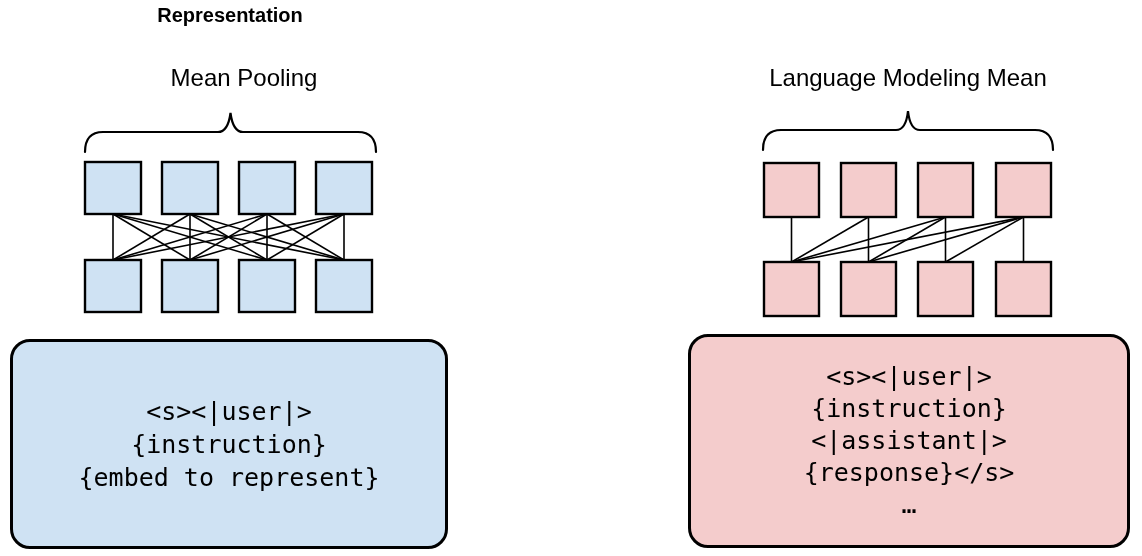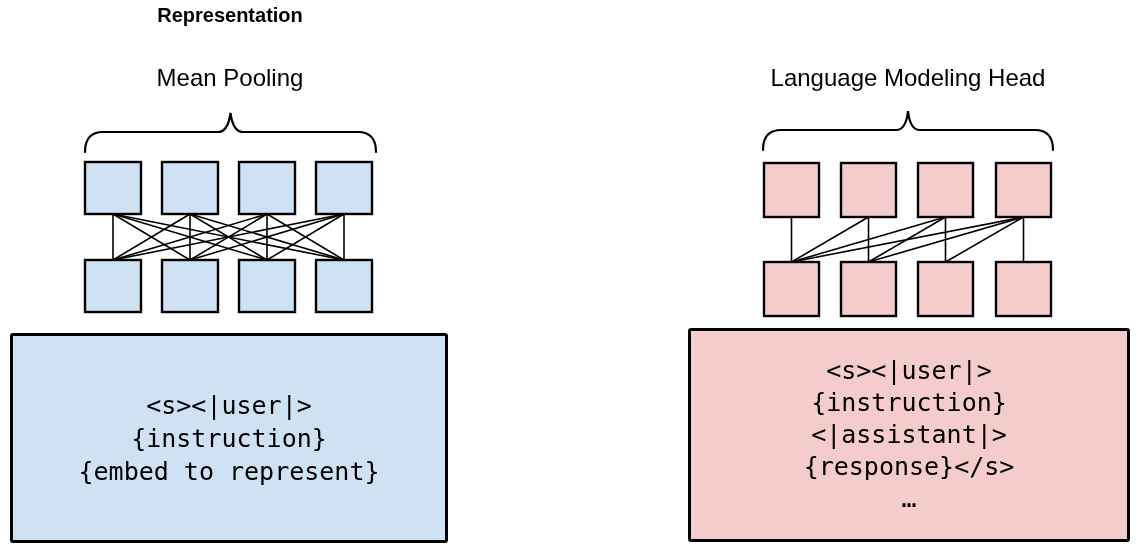--- a/index.html
+++ b/index.html
@@ -16,38 +16,38 @@
     position:absolute; top:63px; width:460px; text-align:center;
     font-size:24px; font-weight:normal; color:#000; line-height:29px;
   }
   .diagram-svg { position:absolute; top:100px; }
   .brace { fill:none; stroke:var(--stroke,#000); stroke-width:2.2; stroke-linecap:round; }
   .attn-line { stroke:var(--stroke,#000); stroke-width:1.6; }
   .sq { stroke:var(--stroke,#000); stroke-width:2.4; }
   .sq-blue { fill:var(--blue-fill,#cfe2f3); }
   .sq-pink { fill:var(--pink-fill,#f4cccc); }
   .prompt-box {
-    position:absolute; border:3px solid var(--stroke,#000); border-radius:3px;
+    position:absolute; border:3px solid var(--stroke,#000); border-radius:20px;
     display:flex; flex-direction:column; align-items:center; justify-content:center;
-    font-family:"DejaVu Sans Mono", monospace; color:#000; text-align:center;
+    font-family:"DejaVu Sans Mono", monospace; color:#000; text-align:center;margin-top:6px;
   }
   .prompt-box.blue { left:10px; top:333px; width:432px; height:204px; background:var(--blue-fill,#cfe2f3); font-size:25px; }
   .prompt-box.pink { left:688px; top:328px; width:436px; height:208px; background:var(--pink-fill,#f4cccc); font-size:25px; }
   .prompt-box.blue .cl { line-height:33px; white-space:pre; }
   .prompt-box.pink .cl { line-height:32px; white-space:pre; }
   .seg.italic { }
 </style>
 </head>
 <body>
 
 <div class="canvas">
 
   <div class="panel-title" style="left:0px;">Representation</div>
 
-  <div class="panel-label" style="left:0px;">Mean Pooling</div>
+  <div class="panel-label" style="left:0px;padding-left:14px;">Mean Pooling</div>
 
   <svg class="diagram-svg" style="left:0px;" width="470" height="230" viewBox="0 0 470 230">
 
     <path class="brace" d="M 85 52 Q 85 32 103 32 L 218 32 Q 228 32 230.5 13 Q 233 32 243 32 L 358 32 Q 376 32 376 52"></path>
 
     <g>
       <line class="attn-line" x1="113" y1="114" x2="113" y2="160"></line>
       <line class="attn-line" x1="113" y1="114" x2="190" y2="160"></line>
       <line class="attn-line" x1="113" y1="114" x2="267" y2="160"></line>
       <line class="attn-line" x1="113" y1="114" x2="344" y2="160"></line>
@@ -80,21 +80,21 @@
     </g>
   </svg>
 
   <div class="prompt-box blue">
     <div class="cl"><span class="seg">&lt;s&gt;&lt;|user|&gt;</span></div>
     <div class="cl"><span class="seg italic">{instruction}</span></div>
     <div class="cl"><span class="seg italic">{embed to represent}</span></div>
   </div>
 
 
-  <div class="panel-label" style="left:678px;">Language Modeling Head</div>
+  <div class="panel-label" style="left:678px;">Language Modeling Mean</div>
 
   <svg class="diagram-svg" style="left:620px;" width="522" height="230" viewBox="0 0 522 230">
 
     <path class="brace" d="M 143 50 Q 143 30 161 30 L 276 30 Q 286 30 288 11 Q 290 30 300 30 L 415 30 Q 433 30 433 50"></path>
 
     <g>
       <line class="attn-line" x1="171.5" y1="117" x2="171.5" y2="162"></line>
       <line class="attn-line" x1="248.5" y1="117" x2="171.5" y2="162"></line>
       <line class="attn-line" x1="248.5" y1="117" x2="248.5" y2="162"></line>
       <line class="attn-line" x1="325.5" y1="117" x2="171.5" y2="162"></line>

